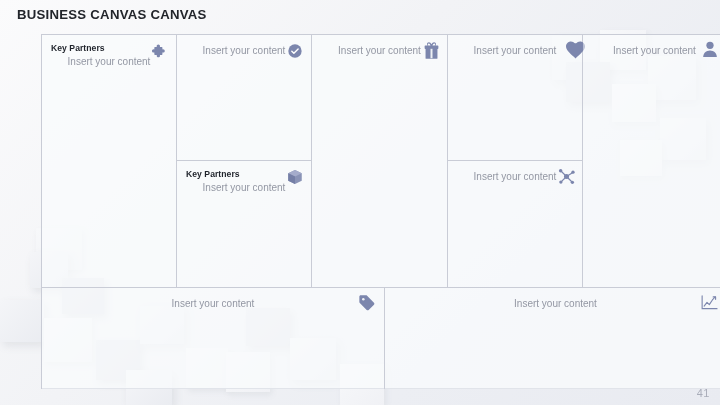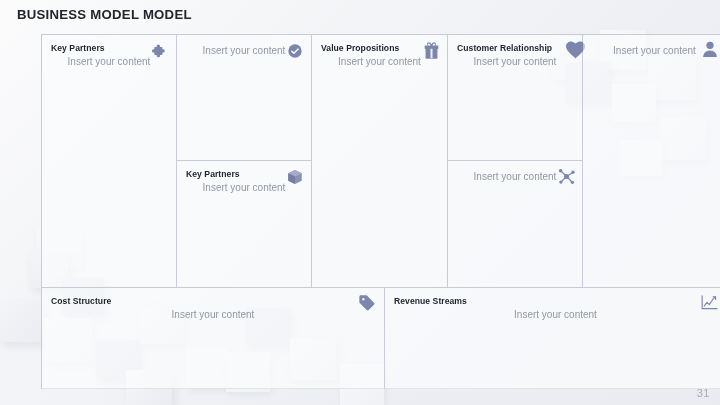--- a/index.html
+++ b/index.html
@@ -125,21 +125,21 @@
   <div class="deco pale" style="left:340px; top:364px; width:44px; height:41px;"></div>
 
   <div class="deco light" style="left:552px; top:36px;  width:48px; height:44px;"></div>
   <div class="deco pale" style="left:600px; top:30px;  width:46px; height:40px;"></div>
   <div class="deco" style="left:566px; top:62px;  width:44px; height:40px;"></div>
   <div class="deco light" style="left:648px; top:56px;  width:48px; height:44px;"></div>
   <div class="deco pale" style="left:612px; top:84px;  width:44px; height:38px;"></div>
   <div class="deco light" style="left:660px; top:118px; width:46px; height:42px;"></div>
   <div class="deco pale" style="left:620px; top:140px; width:42px; height:36px;"></div>
 
-  <div id="title">BUSINESS MODEL MODEL</div>
+  <div id="title">BUSINESS CANVAS CANVAS</div>
 
   <div id="canvas-grid">
 
     <div class="cell br bb" style="left:0px; top:0px; width:135px; height:253px;">
       <div class="cell-title">Key Partners</div>
       <div class="cell-sub">Insert your content</div>
       <span class="cell-icon" style="right:8px; top:8px;">
         <svg width="17" height="17" viewBox="0 0 24 24" fill="#7c86ad">
           <path d="M10.3 2.2c-1.3 0-2.3 1-2.3 2.3 0 .4.1.7.2 1H5.6c-.5 0-.9.4-.9.9v2.7c-.3-.1-.6-.2-1-.2-1.3 0-2.3 1-2.3 2.3s1 2.3 2.3 2.3c.4 0 .7-.1 1-.2v2.7c0 .5.4.9.9.9h2.7c-.1.3-.2.6-.2 1 0 1.3 1 2.3 2.3 2.3s2.3-1 2.3-2.3c0-.4-.1-.7-.2-1h2.7c.5 0 .9-.4.9-.9v-2.7c.3.1.6.2 1 .2 1.3 0 2.3-1 2.3-2.3s-1-2.3-2.3-2.3c-.4 0-.7.1-1 .2V6.4c0-.5-.4-.9-.9-.9h-2.7c.1-.3.2-.6.2-1 0-1.3-1-2.3-2.3-2.3z"></path>
         </svg>
@@ -162,32 +162,30 @@
       <span class="cell-icon" style="right:7px; top:7px;">
         <svg width="18" height="18" viewBox="0 0 24 24">
           <path d="M12 2.6L21 7v10l-9 4.4L3 17V7z" fill="#8a93b6"></path>
           <path d="M12 2.6L21 7l-9 4.4L3 7z" fill="#a5accb"></path>
           <path d="M12 11.4V21.4L3 17V7z" fill="#757fa6"></path>
         </svg>
       </span>
     </div>
 
     <div class="cell br bb" style="left:270px; top:0px; width:136px; height:253px;">
-      <div class="cell-title">Value Propositions</div>
       <div class="cell-sub">Insert your content</div>
       <span class="cell-icon" style="right:7px; top:6px;">
         <svg width="17" height="19" viewBox="0 0 24 26" fill="#7c86ad">
           <path d="M8.3 1.2c-1.5 0-2.7 1.2-2.7 2.7 0 .8.3 1.5.9 2H3.2c-.5 0-.9.4-.9.9v3.1c0 .5.4.9.9.9h.4v13.1c0 .5.4.9.9.9h15c.5 0 .9-.4.9-.9V10.8h.4c.5 0 .9-.4.9-.9V6.8c0-.5-.4-.9-.9-.9h-3.3c.6-.5.9-1.2.9-2 0-1.5-1.2-2.7-2.7-2.7-1.6 0-2.8 1.3-3.7 3-.9-1.7-2.1-3-3.7-3zm0 1.8c.9 0 1.7 1 2.3 2.9H8.3c-.8 0-1.5-.6-1.5-1.4s.7-1.5 1.5-1.5zm7.4 0c.8 0 1.5.7 1.5 1.5s-.7 1.4-1.5 1.4h-2.3c.6-1.9 1.4-2.9 2.3-2.9z"></path>
           <rect x="10.6" y="10.6" width="2.8" height="13.3" fill="#eef0f4"></rect>
         </svg>
       </span>
     </div>
 
     <div class="cell br bb" style="left:406px; top:0px; width:135px; height:126px;">
-      <div class="cell-title">Customer Relationship</div>
       <div class="cell-sub">Insert your content</div>
       <span class="cell-icon" style="right:-4px; top:5px;">
         <svg width="21" height="19" viewBox="0 0 24 22" fill="#7c86ad">
           <path d="M12 21.3l-1.6-1.5C4.5 14.5 1 11.3 1 7.3 1 4.1 3.5 1.6 6.7 1.6c1.8 0 3.6.9 4.6 2.2h1.4c1-1.3 2.8-2.2 4.6-2.2C20.5 1.6 23 4.1 23 7.3c0 4-3.5 7.2-9.4 12.5z"></path>
         </svg>
       </span>
     </div>
 
     <div class="cell br bb" style="left:406px; top:126px; width:135px; height:127px;">
       <div class="cell-sub">Insert your content</div>
@@ -210,39 +208,37 @@
       <div class="cell-sub">Insert your content</div>
       <span class="cell-icon" style="right:8px; top:5px;">
         <svg width="16" height="18" viewBox="0 0 22 24" fill="#7c86ad">
           <circle cx="11" cy="7" r="5"></circle>
           <path d="M1.6 23c0-5.2 4.2-9 9.4-9s9.4 3.8 9.4 9z"></path>
         </svg>
       </span>
     </div>
 
     <div class="cell br" style="left:0px; top:253px; width:343px; height:101px;">
-      <div class="cell-title">Cost Structure</div>
       <div class="cell-sub">Insert your content</div>
       <span class="cell-icon" style="right:8px; top:6px;">
         <svg width="18" height="18" viewBox="0 0 24 24" fill="#7c86ad">
           <path d="M21.3 11.6L12.1 2.4c-.4-.4-.9-.6-1.4-.6H3.6c-1 0-1.8.8-1.8 1.8v7.1c0 .5.2 1 .6 1.4l9.2 9.2c.7.7 1.9.7 2.6 0l7.1-7.1c.7-.7.7-1.9 0-2.6z"></path>
           <circle cx="7.1" cy="7.1" r="1.7" fill="#eef0f4"></circle>
         </svg>
       </span>
     </div>
 
     <div class="cell" style="left:343px; top:253px; width:341px; height:101px;">
-      <div class="cell-title">Revenue Streams</div>
       <div class="cell-sub">Insert your content</div>
       <span class="cell-icon" style="right:8px; top:7px;">
         <svg width="17" height="15" viewBox="0 0 24 21" fill="none" stroke="#7c86ad" stroke-width="1.6">
           <path d="M1.6 1.2v18h21" stroke-linecap="round"></path>
           <path d="M4.4 15.6l4.1-5.2 3.2 3.1 4.4-6.6 3.9-4.2" stroke-linecap="round" stroke-linejoin="round"></path>
           <path d="M17.2 2.6h3.4v3.4" stroke-linecap="round" stroke-linejoin="round"></path>
         </svg>
       </span>
     </div>
 
   </div>
 
-  <div id="page-number">31</div>
+  <div id="page-number">41</div>
 
 </div>
 
 </body></html>

